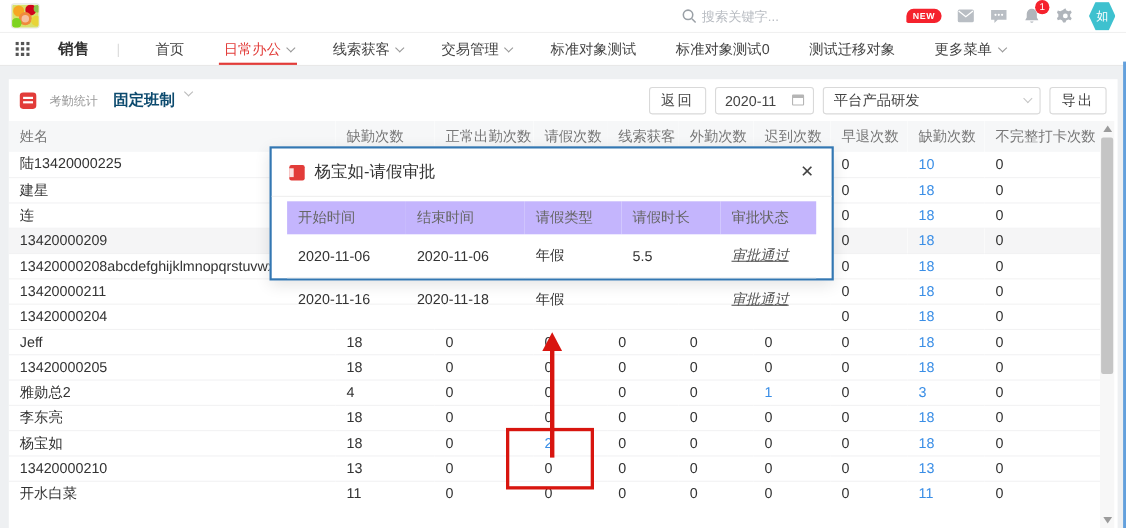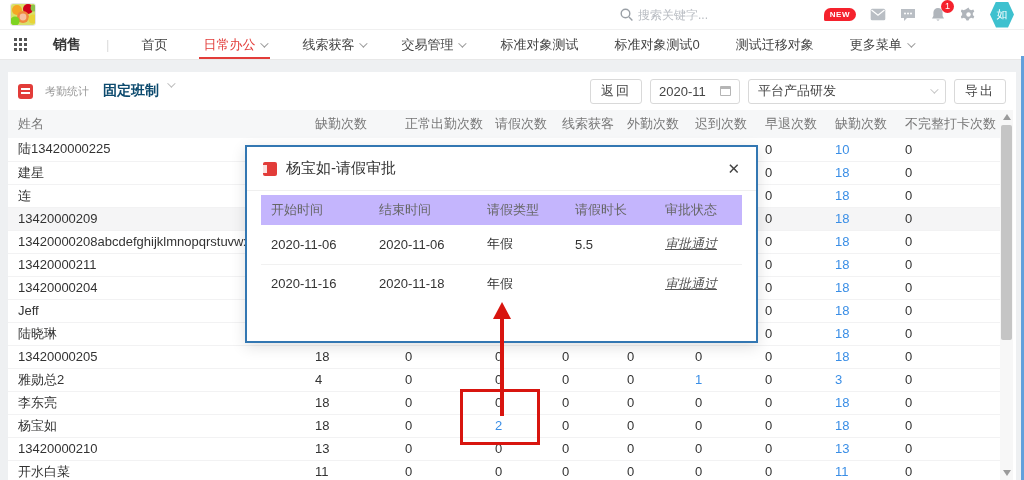--- a/index.html
+++ b/index.html
@@ -74,21 +74,21 @@
   
   .vscroll { position:absolute; top:38px; right:3px; bottom:0; width:13px; background:#f7f7f7; }
   .vs-up,.vs-down { position:absolute; left:3px; width:0; height:0; border-left:4px solid transparent;
     border-right:4px solid transparent; cursor:pointer; }
   .vs-up { top:4px; border-bottom:6px solid #9b9b9b; }
   .vs-down { bottom:4px; border-top:6px solid #9b9b9b; }
   .vs-thumb { position:absolute; left:1px; top:15px; width:11px; height:215px; background:#c5c5c5;
     border-radius:2px; cursor:grab; }
 
   
-  .modal { position:absolute; left:245px; top:145px; width:513px; height:198px; background:#fff;
+  .modal { position:absolute; left:245px; top:133px; width:513px; height:122px; background:#fff;
     border:2px solid var(--modal-border,#3377b2); box-shadow:0 4px 14px rgba(0,0,0,.12); z-index:20; }
   .modal-header { height:44px; display:flex; align-items:center; padding:0 16px; gap:9px;
     border-bottom:1px solid #efefef; }
   .modal-icon { width:14px; height:14px; background:var(--accent-red,#e23c39); border-radius:2px; position:relative; }
   .modal-icon::after { content:""; position:absolute; left:0; top:3px; width:4px; height:8px; background:#fff; opacity:.85; }
   .modal-title { font-size:15px; color:#333; }
   .modal-close { margin-left:auto; font-size:15px; color:#444; cursor:pointer; line-height:1; }
   .modal-table { border-collapse:collapse; table-layout:fixed; width:481px; margin:4px 14px 0 14px; }
   .modal-table th { background:#c4b5fd; color:#666; font-weight:normal; font-size:13px; text-align:left;
     height:30px; padding:0 0 0 10px; }
@@ -360,32 +360,20 @@
           <td>0</td>
           <td>0</td>
           <td>0</td>
           <td>0</td>
           <td>0</td>
           <td>0</td>
           <td><a class="cell-link">18</a></td>
           <td>0</td>
         </tr>
         <tr>
-          <td>陆晓琳</td>
-          <td>18</td>
-          <td>0</td>
-          <td>0</td>
-          <td>0</td>
-          <td>0</td>
-          <td>0</td>
-          <td>0</td>
-          <td><a class="cell-link">18</a></td>
-          <td>0</td>
-        </tr>
-        <tr>
           <td>13420000205</td>
           <td>18</td>
           <td>0</td>
           <td>0</td>
           <td>0</td>
           <td>0</td>
           <td>0</td>
           <td>0</td>
           <td><a class="cell-link">18</a></td>
           <td>0</td>

